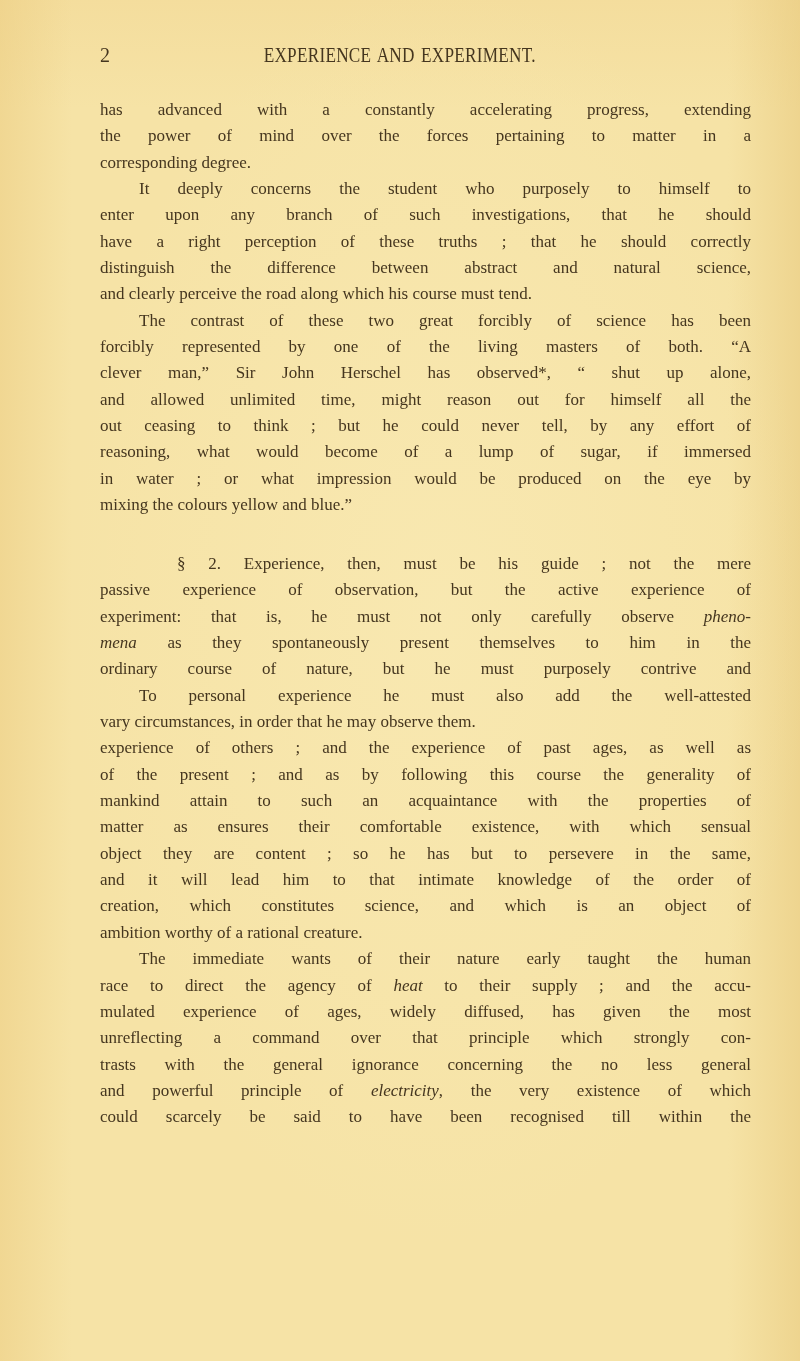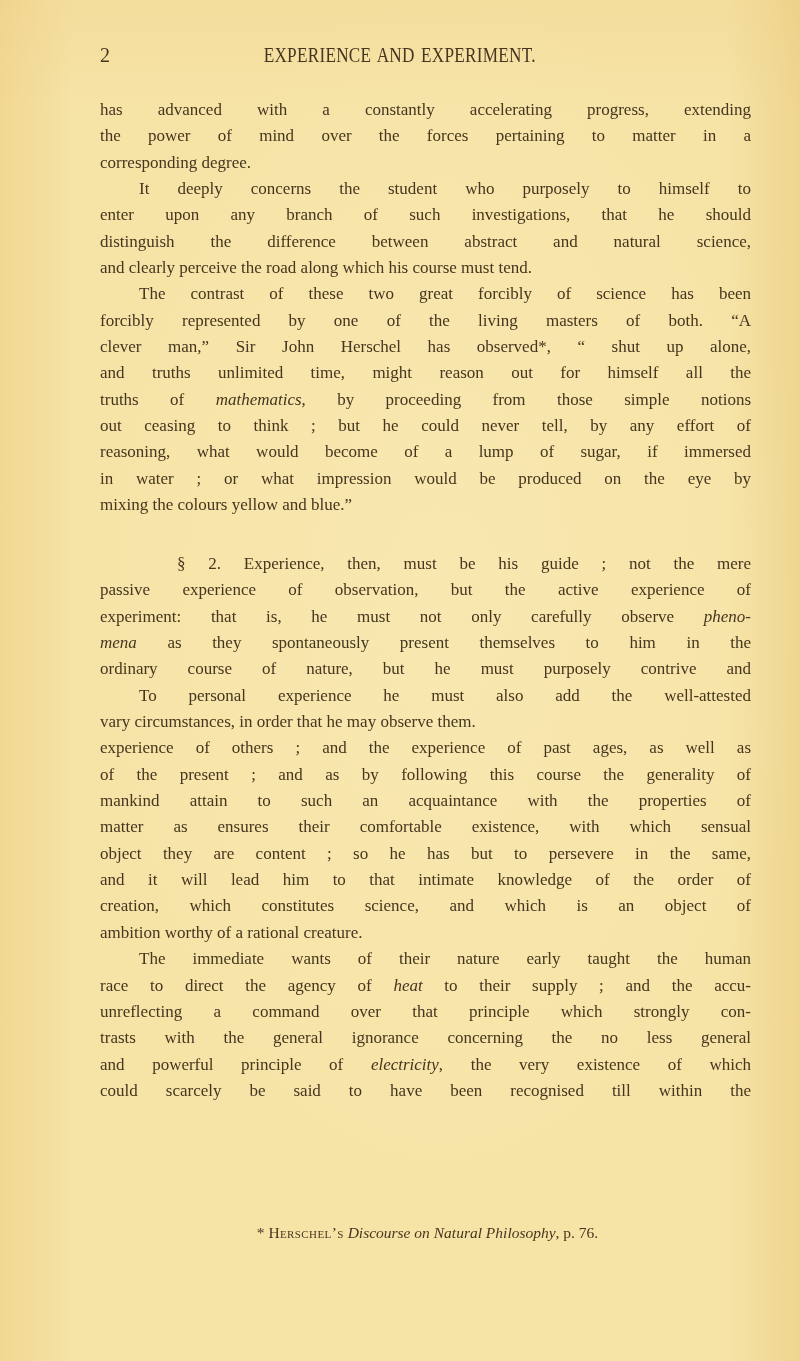--- a/index.html
+++ b/index.html
@@ -100,28 +100,28 @@
   </div>
 
   <div class="body-text">
 
     <span class="line">has advanced with a constantly accelerating progress, extending</span>
     <span class="line">the power of mind over the forces pertaining to matter in a</span>
     <span class="line last">corresponding degree.</span>
 
     <span class="line indent">It deeply concerns the student who purposely to himself to</span>
     <span class="line">enter upon any branch of such investigations, that he should</span>
+    <span class="line">have a right perception of these truths ; that he should correctly</span>
     <span class="line">distinguish the difference between abstract and natural science,</span>
     <span class="line last">and clearly perceive the road along which his course must tend.</span>
 
     <span class="line indent">The contrast of these two great forcibly of science has been</span>
     <span class="line">forcibly represented by one of the living masters of both.  “A</span>
     <span class="line">clever man,” Sir John Herschel has observed*, “ shut up alone,</span>
-    <span class="line">and truths unlimited time, might reason out for himself all the</span>
-    <span class="line"><span>truths of </span><span class="ital">mathematics</span><span>, by proceeding from those simple notions</span></span>
+    <span class="line">and allowed unlimited time, might reason out for himself all the</span>
     <span class="line">out ceasing to think ; but he could never tell, by any effort of</span>
     <span class="line">reasoning, what would become of a lump of sugar, if immersed</span>
     <span class="line">in water ; or what impression would be produced on the eye by</span>
     <span class="line last">mixing the colours yellow and blue.”</span>
 
     <span class="gap"></span>
 
     <span class="line section-indent">§ 2.  Experience, then, must be his guide ; not the mere</span>
     <span class="line">passive experience of observation, but the active experience of</span>
     <span class="line"><span>experiment: that is, he must not only carefully observe </span><span class="ital">pheno-</span><span></span></span>
@@ -134,25 +134,21 @@
     <span class="line">of the present ; and as by following this course the generality of</span>
     <span class="line">mankind attain to such an acquaintance with the properties of</span>
     <span class="line">matter as ensures their comfortable existence, with which sensual</span>
     <span class="line">object they are content ; so he has but to persevere in the same,</span>
     <span class="line">and it will lead him to that intimate knowledge of the order of</span>
     <span class="line">creation, which constitutes science, and which is an object of</span>
     <span class="line last">ambition worthy of a rational creature.</span>
 
     <span class="line indent">The immediate wants of their nature early taught the human</span>
     <span class="line"><span>race to direct the agency of </span><span class="ital">heat</span><span> to their supply ; and the accu-</span></span>
+    <span class="line">mulated experience of ages, widely diffused, has given the most</span>
     <span class="line">unreflecting a command over that principle which strongly con-</span>
     <span class="line">trasts with the general ignorance concerning the no less general</span>
     <span class="line"><span>and powerful principle of </span><span class="ital">electricity</span><span>, the very existence of which</span></span>
     <span class="line">could scarcely be said to have been recognised till within the</span>
   </div>
 
-  <div class="footnote">
-    <span>*</span>
-    <span class="sc">Herschel’s</span>
-    <span class="ital">Discourse on Natural Philosophy</span><span>, p. 76.</span>
-  </div>
 
 </div>
 
 </body></html>

